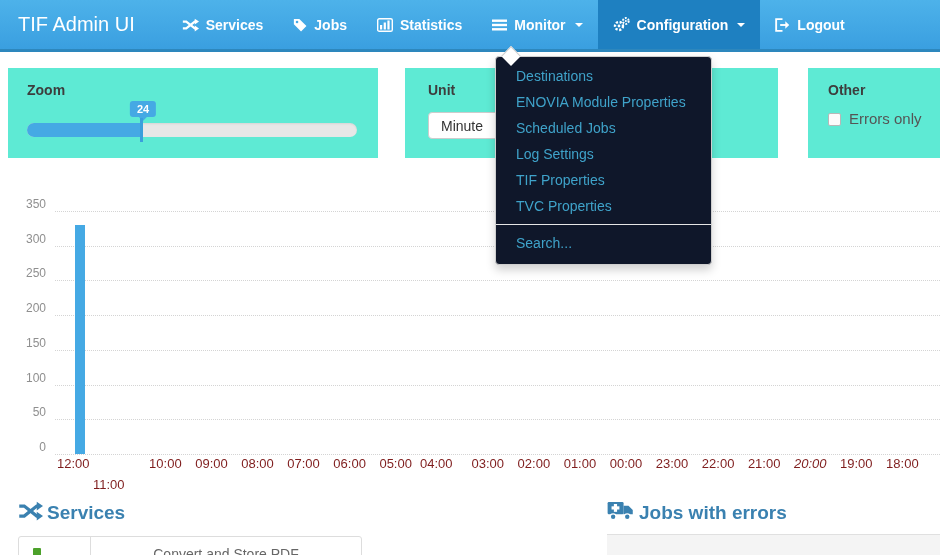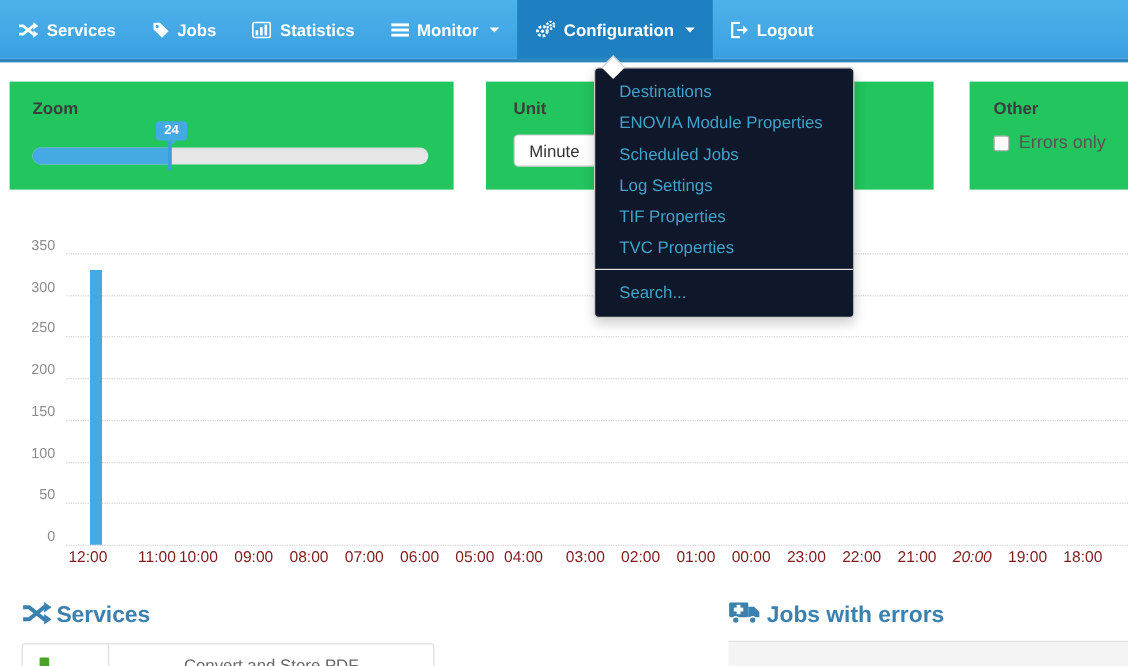--- a/index.html
+++ b/index.html
@@ -20,21 +20,21 @@
   
   .dropdown { position:absolute; left:495px; top:56px; width:217px; background:#0f172a;
     border:1px solid #cfcfcf; border-radius:4px; box-shadow:0 5px 10px rgba(0,0,0,.18);
     padding:6px 0 8px 0; z-index:50; }
   .dropdown::before { content:""; position:absolute; top:-8px; left:8px; width:13px; height:13px;
     background:#fff; border-left:1px solid #cfcfcf; border-top:1px solid #cfcfcf; transform:rotate(45deg); }
   .dd-item { display:block; height:26px; line-height:26px; padding:0 20px; font-size:14px; color:#3fa3ca; text-decoration:none; cursor:pointer; white-space:nowrap; }
   .dd-divider { height:1px; background:#e5e5e5; margin:5px 0; }
 
   
-  .panel { position:absolute; top:68px; height:90px; background:#22c55e; }
+  .panel { position:absolute; top:68px; height:90px; background:#5eead4; }
   .panel-label { position:absolute; font-size:14px; font-weight:600; color:#3d3d3d; }
   #panel-zoom { left:8px; width:370px; }
   #panel-unit { left:405px; width:373px; }
   #panel-other { left:808px; width:142px; }
 
   .slider-track { position:absolute; left:19px; top:55px; width:330px; height:14px; border-radius:7px; background:#e7e7e7; box-shadow:inset 0 1px 2px rgba(0,0,0,.08); cursor:pointer; }
   .slider-fill { position:absolute; left:0; top:0; height:14px; width:116px; border-radius:7px 0 0 7px; background:#45a9e4; }
   .slider-handle { position:absolute; left:113px; top:-5px; width:3px; height:24px; background:#3a9fdc; cursor:ew-resize; }
   .slider-badge { position:absolute; left:135px; top:33px; transform:translateX(-50%); background:#45a9e4; color:#fff; font-size:11px; font-weight:bold; padding:2px 7px; border-radius:3px; }
   .slider-badge::after { content:""; position:absolute; left:50%; bottom:-4px; transform:translateX(-50%); border-left:4px solid transparent; border-right:4px solid transparent; border-top:4px solid #45a9e4; }
@@ -61,20 +61,21 @@
   .row-name { position:absolute; left:72px; right:0; top:9px; text-align:center; font-size:14px; color:#666; }
 
   #jobs-panel { position:absolute; left:607px; top:534px; width:333px; height:21px; background:#f4f4f4; border-top:1px solid #e0e0e0; }
 </style>
 </head>
 <body>
 
 <div id="stage">
 
   <div class="navbar">
+    <div class="brand">TIF Admin UI</div>
 
     <div class="nav-item">
       <span>
           <svg width="17" height="14" viewBox="0 0 20 16" fill="none">
             <path d="M1 4h4l10 8h2" stroke="#fff" stroke-width="2.6"></path>
             <path d="M1 12h4l10-8h2" stroke="#fff" stroke-width="2.6"></path>
             <path d="M15 0.5l5 3.5-5 3.5z" fill="#fff"></path>
             <path d="M15 8.5l5 3.5-5 3.5z" fill="#fff"></path>
           </svg>
         </span>
@@ -171,21 +172,21 @@
       <div class="gridline" style="top: 315.143px;"></div>
       <div class="ytick" style="top: 301.143px;">200</div>
       <div class="gridline" style="top: 280.429px;"></div>
       <div class="ytick" style="top: 266.429px;">250</div>
       <div class="gridline" style="top: 245.714px;"></div>
       <div class="ytick" style="top: 231.714px;">300</div>
       <div class="gridline" style="top: 211px;"></div>
       <div class="ytick" style="top: 197px;">350</div>
       <div class="xtick" style="left: 57px;">12:00</div>
       <div class="bar" style="left: 75px; top: 224.886px; height: 229.114px; background: rgb(69, 169, 228);"></div>
-      <div class="xtick" style="left: 115px;">11:00</div>
+      <div class="xtick" style="left: 93px; margin-top: 21px;">11:00</div>
       <div class="xtick" style="left: 149.12px;">10:00</div>
       <div class="xtick" style="left: 195.18px;">09:00</div>
       <div class="xtick" style="left: 241.24px;">08:00</div>
       <div class="xtick" style="left: 287.3px;">07:00</div>
       <div class="xtick" style="left: 333.36px;">06:00</div>
       <div class="xtick" style="left: 379.42px;">05:00</div>
       <div class="xtick" style="left: 420px;">04:00</div>
       <div class="xtick" style="left: 471.54px;">03:00</div>
       <div class="xtick" style="left: 517.6px;">02:00</div>
       <div class="xtick" style="left: 563.66px;">01:00</div>

